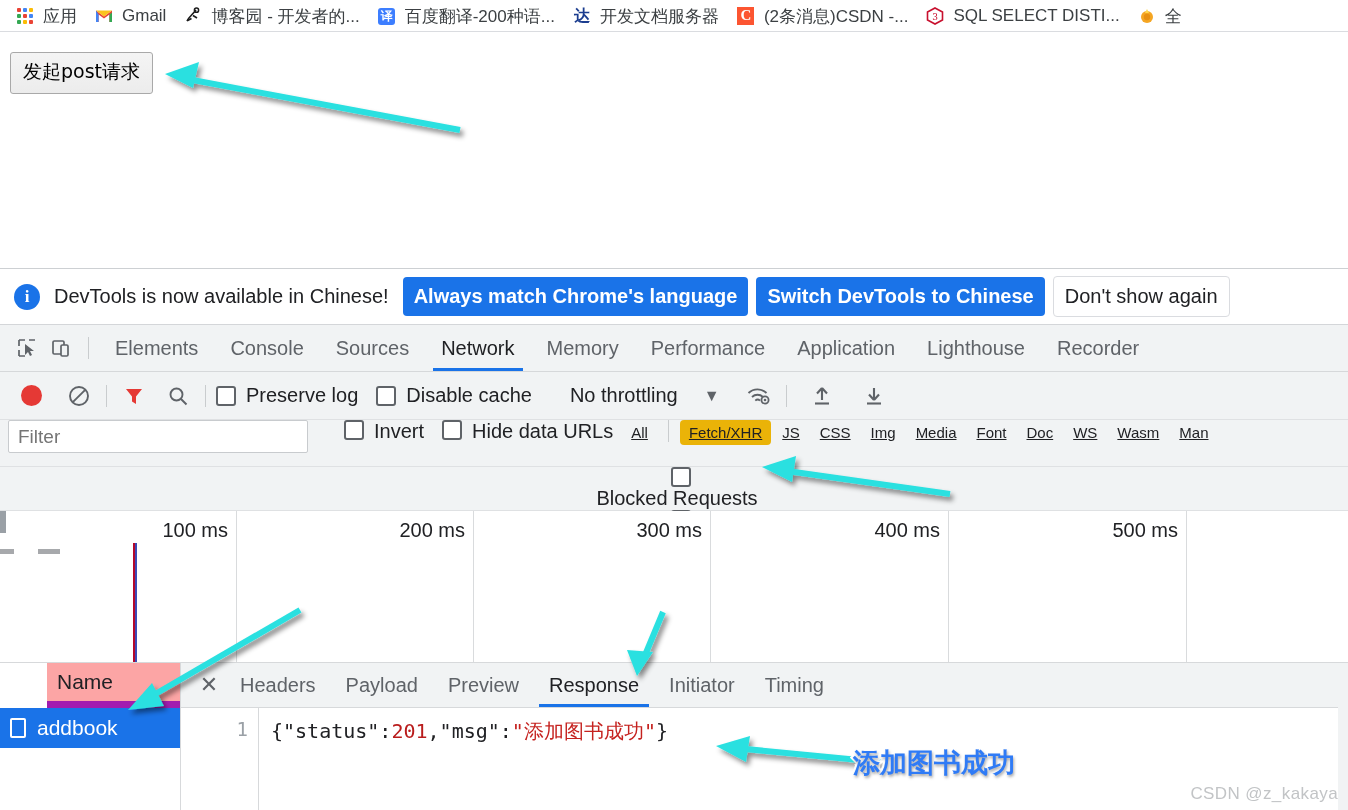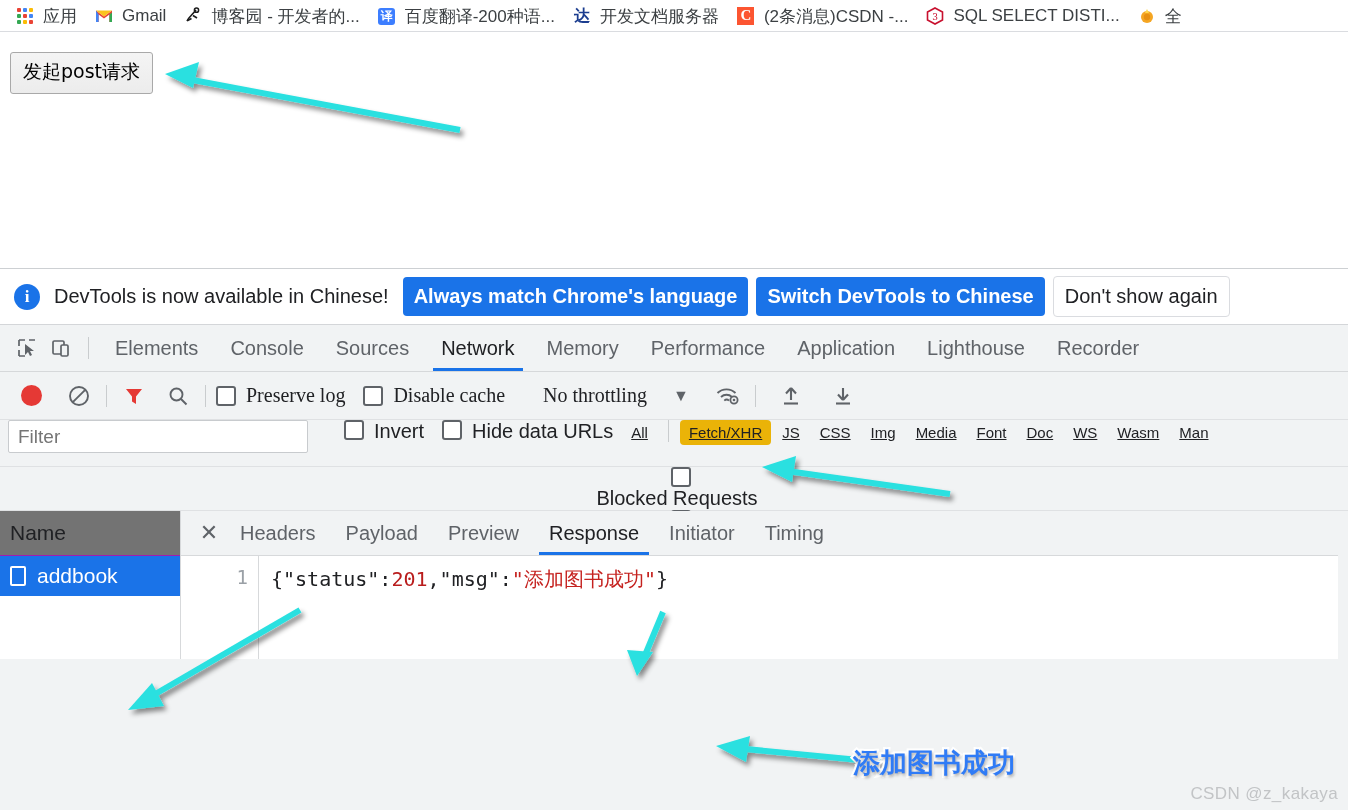--- a/index.html
+++ b/index.html
@@ -113,21 +113,21 @@
   }
   .mtab.active { color:#202124; }
   .mtab.active::after {
     content:""; position:absolute; left:8px; right:8px; bottom:0; height:3px; background:#1a73e8;
   }
 
   
   .nettoolbar {
     position:relative; height:48px; background:#f1f3f4;
     display:flex; align-items:center; padding-left:14px;
-    border-bottom:1px solid #dfe1e3; overflow:hidden; white-space:nowrap;font-family:Liberation Serif, serif;
+    border-bottom:1px solid #dfe1e3; overflow:hidden; white-space:nowrap;
   }
   .rec-dot { width:21px; height:21px; border-radius:50%; background:#e53935; flex:none; cursor:pointer; }
   .ck {
     width:20px; height:20px; border:2px solid #5f6368; border-radius:3px;
     background:#fff; flex:none; cursor:pointer;
   }
   .ck-label { font-size:20px; color:#202124; margin-left:10px; margin-right:18px; white-space:nowrap; }
   .throttle { font-size:20px; color:#202124; margin-left:20px; }
   .caret { font-size:16px; color:#5f6368; margin:0 0 0 26px; cursor:pointer; }
 
@@ -171,23 +171,23 @@
   .ov-red { position:absolute; left:133px; top:32px; width:2px; bottom:0; background:#b4072a; }
   .ov-blue { position:absolute; left:135px; top:32px; width:2px; bottom:0; background:#3b4ab5; }
   .ov-leftedge { position:absolute; left:0; top:0; width:6px; height:22px; background:#9aa0a6; }
 
   
   .bottom { position:relative; height:148px; background:#fff; display:flex; }
   .namecol {
     width:181px; flex:none; background:#fff; border-right:1px solid #d7d9db;
   }
   .namehdr {
-    height:45px; background:#737373; border-bottom:1px solid #a21caf;
+    height:45px; background:#fca5a5; border-bottom:7px solid #a21caf;
     display:flex; align-items:center; padding-left:10px;
-    font-size:21px; color:#202124;
+    font-size:21px; color:#202124;margin-left:47px;
   }
   .namerow {
     height:40px; background:#1a73e8; color:#fff;
     display:flex; align-items:center; padding-left:10px; font-size:21px; cursor:pointer;
   }
   .file-ico {
     width:16px; height:20px; border:2px solid #fff; border-radius:2px; margin-right:11px; flex:none;
   }
   .detail { flex:1; position:relative; background:#fff; overflow:hidden; }
   .detailtabs {
@@ -437,20 +437,43 @@
       <span class="ftype">Man</span>
     </div>
 
     <div class="blockedrow">
       <span class="ck"></span>
       <span class="ck-label">Blocked Requests</span>
       <span class="ck"></span>
       <span class="ck-label">3rd-party requests</span>
     </div>
 
+    <div class="overview">
+      <div class="ov-leftedge"></div>
+      <div class="ov-cell" style="left:0;width:237px">
+          <span class="ov-label">100 ms</span>
+        </div>
+      <div class="ov-cell" style="left:237px;width:237px">
+          <span class="ov-label">200 ms</span>
+        </div>
+      <div class="ov-cell" style="left:474px;width:237px">
+          <span class="ov-label">300 ms</span>
+        </div>
+      <div class="ov-cell" style="left:711px;width:238px">
+          <span class="ov-label">400 ms</span>
+        </div>
+      <div class="ov-cell" style="left:949px;width:238px">
+          <span class="ov-label">500 ms</span>
+        </div>
+      <div class="ov-cell" style="left:1187px;width:161px;border-right:none"></div>
+      <div class="ov-bar-a"></div>
+      <div class="ov-bar-b"></div>
+      <div class="ov-red"></div>
+      <div class="ov-blue"></div>
+    </div>
 
     <div class="bottom">
       <div class="namecol">
         <div class="namehdr">Name</div>
         <div class="namerow">
           <span class="file-ico"></span>
           <span>addbook</span>
         </div>
       </div>
 

